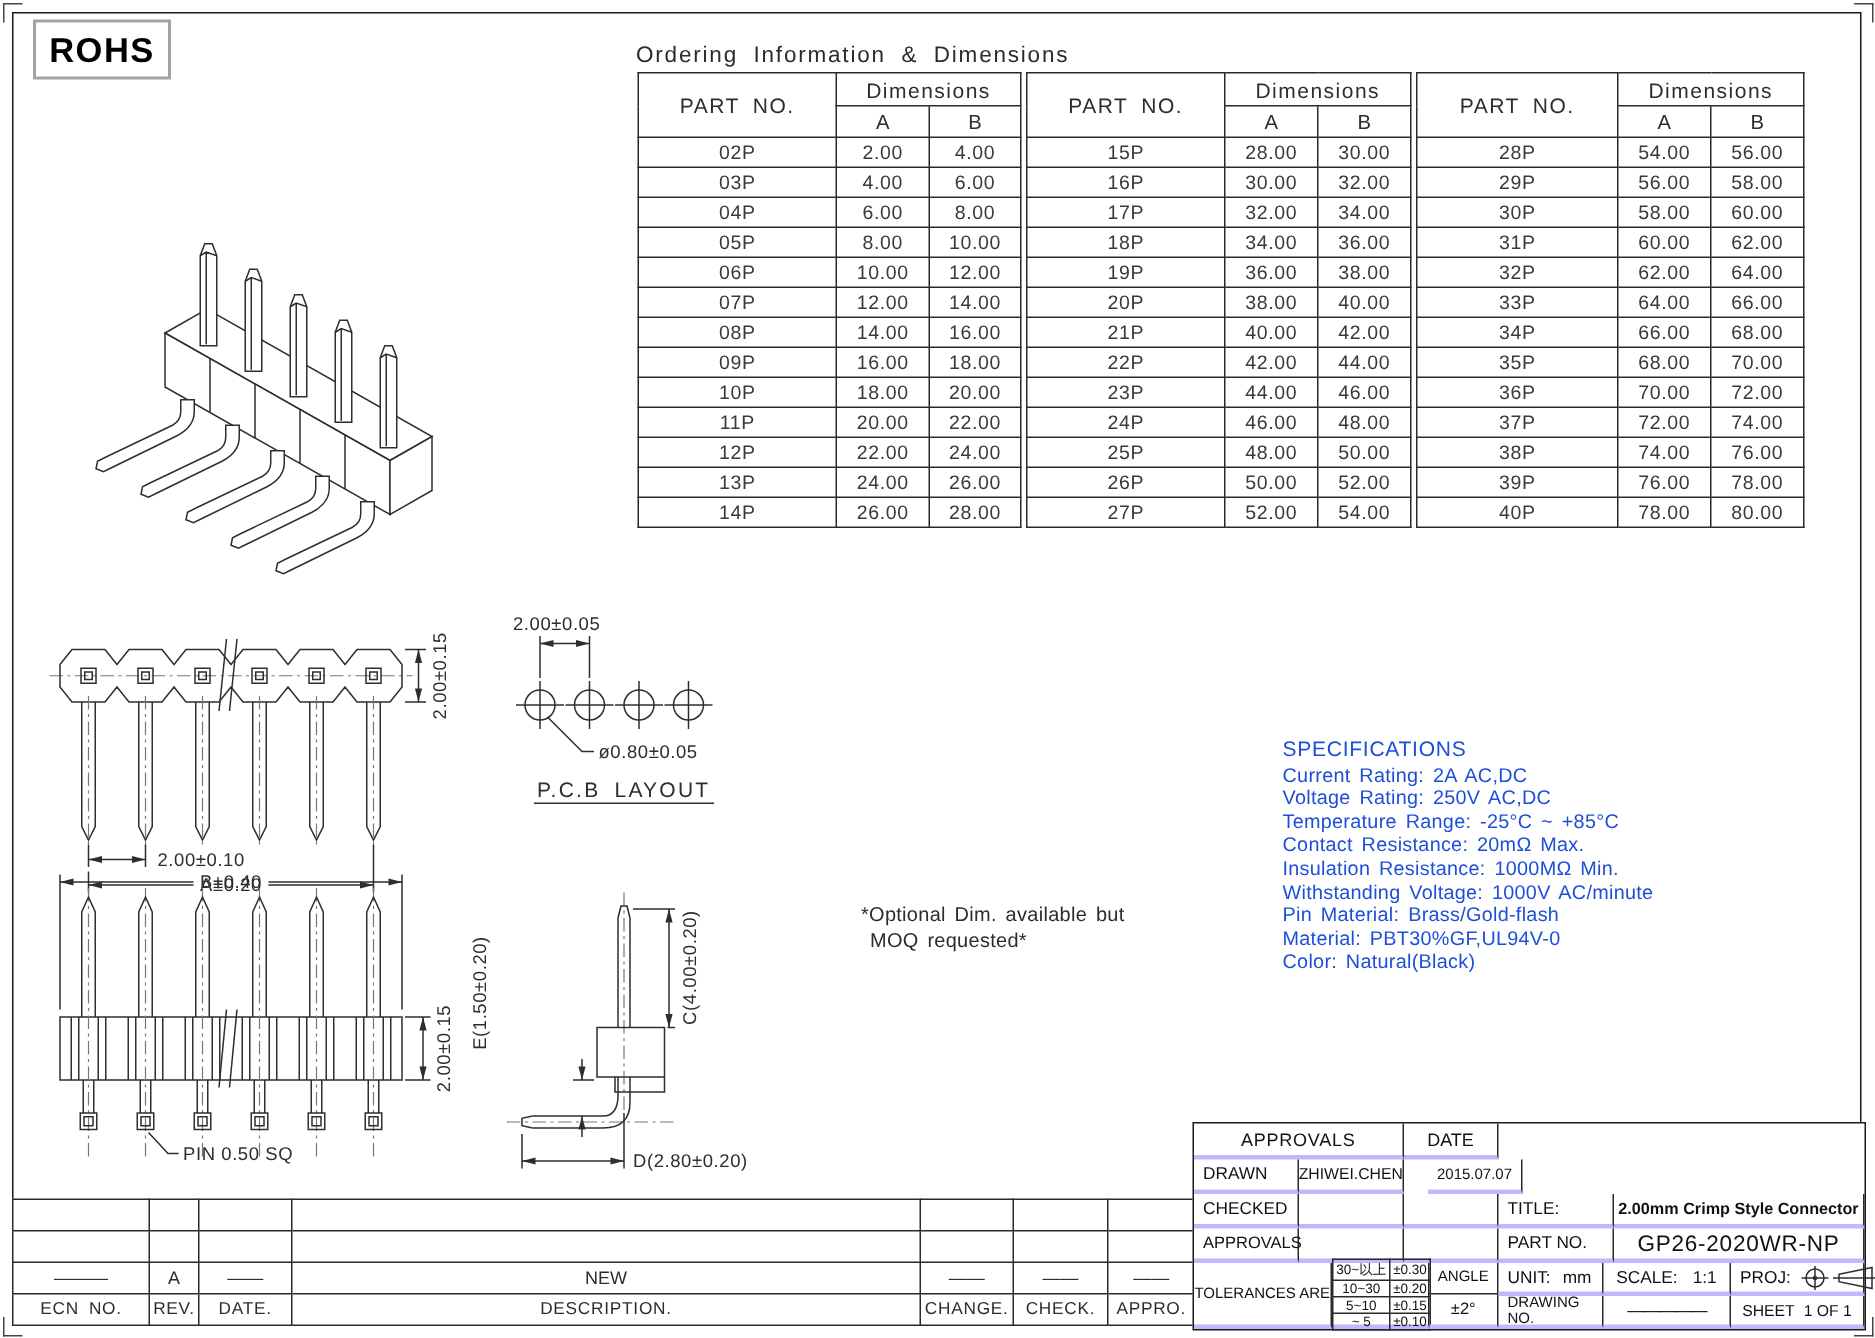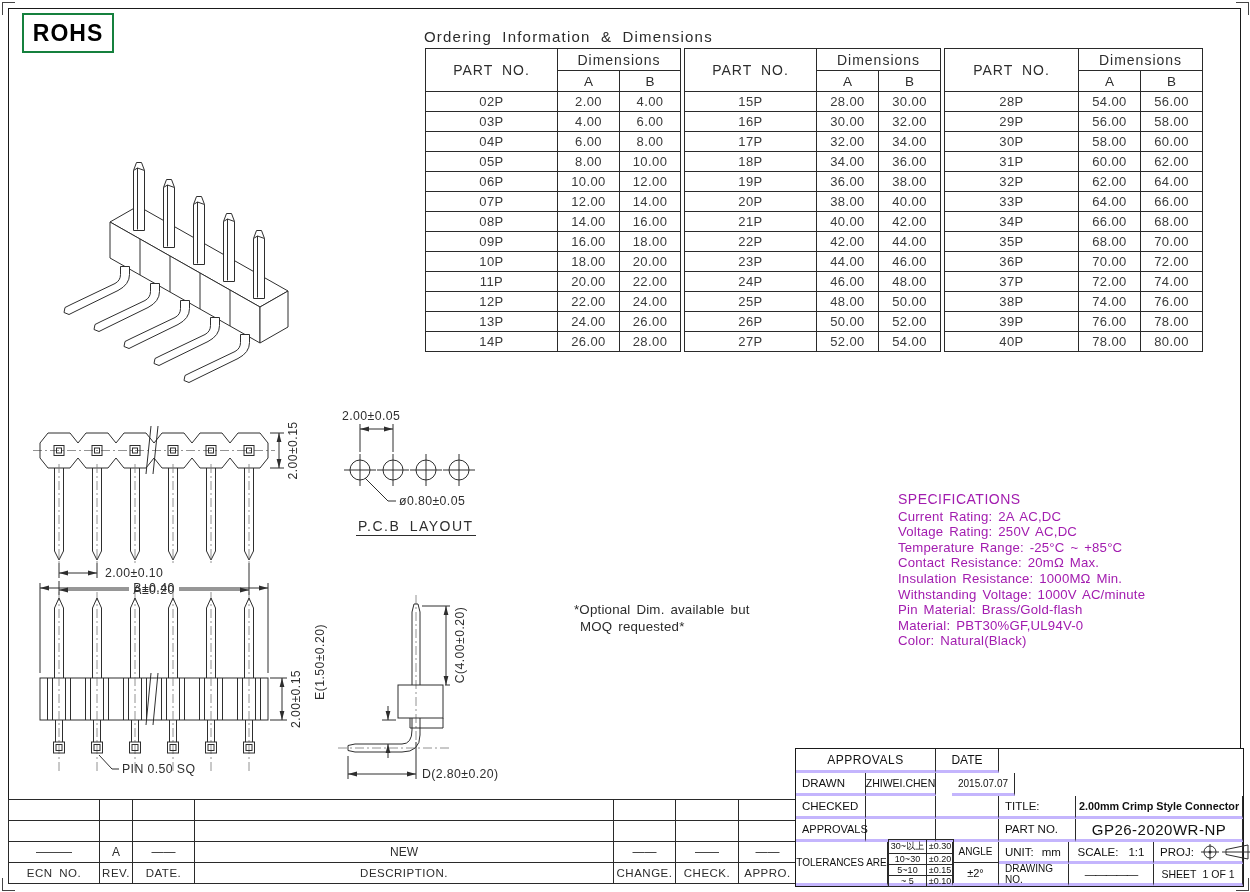--- a/index.html
+++ b/index.html
@@ -5,39 +5,39 @@
   html,body{margin:0;padding:0;background:#e8e8e8;}
   #page{position:relative;width:1250px;height:892px;background:#fff;
         font-family:"Liberation Sans",sans-serif;color:#222;overflow:hidden;}
   .abs{position:absolute;}
   #frame{left:8px;top:8px;width:1231px;height:874px;border:1.5px solid #1a1a1a;}
   .cmark{width:12px;height:12px;}
   #cm-tl{left:2px;top:2px;border-left:1.5px solid #444;border-top:1.5px solid #444;}
   #cm-tr{left:1236px;top:2px;border-right:1.5px solid #444;border-top:1.5px solid #444;}
   #cm-bl{left:2px;top:878px;border-left:1.5px solid #444;border-bottom:1.5px solid #444;}
   #cm-br{left:1236px;top:878px;border-right:1.5px solid #444;border-bottom:1.5px solid #444;}
-  #rohs{left:22px;top:13px;width:88px;height:36px;border:2px solid #15803d;
+  #rohs{left:22px;top:13px;width:88px;height:36px;border:2px solid #a3a3a3;
         display:flex;align-items:center;justify-content:center;
         font-weight:bold;font-size:23px;letter-spacing:1px;color:#000;background:#fff;}
   #ordtitle{left:424px;top:28px;font-size:15px;letter-spacing:1.2px;word-spacing:5px;color:#2b2b2b;}
   
   .ord{position:absolute;border-collapse:collapse;table-layout:fixed;background:#fff;}
   .ord th,.ord td{border:1px solid #2a2a2a;text-align:center;padding:0;font-weight:normal;}
   .ord thead tr.h1 th{height:21px;font-size:14px;letter-spacing:1px;color:#2d2d2d;word-spacing:4px;}
   .ord thead tr.h2 th{height:20px;font-size:13.5px;color:#2d2d2d;}
   .ord td{height:19px;font-size:13px;letter-spacing:.4px;color:#3a3a3a;}
   
   svg{position:absolute;overflow:visible;}
   .ln{stroke:#2e2e2e;stroke-width:1;fill:none;}
   .lnw{stroke:#2e2e2e;stroke-width:1;fill:#fff;}
   .cl{stroke:#777;stroke-width:.8;fill:none;stroke-dasharray:9 3 2 3;}
   .ar{fill:#2e2e2e;stroke:none;}
   .dim{font-family:"Liberation Sans",sans-serif;font-size:12.3px;fill:#2e2e2e;letter-spacing:.4px;}
   
-  #spec{left:855px;top:492px;font-size:13.2px;line-height:15.6px;letter-spacing:.2px;word-spacing:2px;color:#a21caf;margin-left:43px;}
+  #spec{left:855px;top:492px;font-size:13.2px;line-height:15.6px;letter-spacing:.2px;word-spacing:2px;color:#1d4ed8;}
   #spec .t{font-size:14px;margin-bottom:1px;letter-spacing:.5px;}
   #optnote{left:538px;top:601px;font-size:13.3px;line-height:17px;letter-spacing:.2px;word-spacing:2px;color:#2c2c2c;margin-left:36px;}
   
   .rev{position:absolute;left:8px;top:799px;width:788px;border-collapse:collapse;table-layout:fixed;background:#fff;}
   .rev td,.rev th{border:1px solid #2a2a2a;font-size:12px;color:#2d2d2d;text-align:center;padding:0;font-weight:normal;}
   .rev tbody tr{height:21px;}
   .rev tr.revhead th{height:19px;font-size:11.5px;letter-spacing:.5px;word-spacing:3px;text-align:center;}
   
   #tblock{left:795px;top:748px;width:447px;height:137px;border:1.5px solid #1a1a1a;background:#fff;}
   .tb{position:absolute;border-right:1px solid #2a2a2a;border-bottom:3px solid #c4b5fd;

